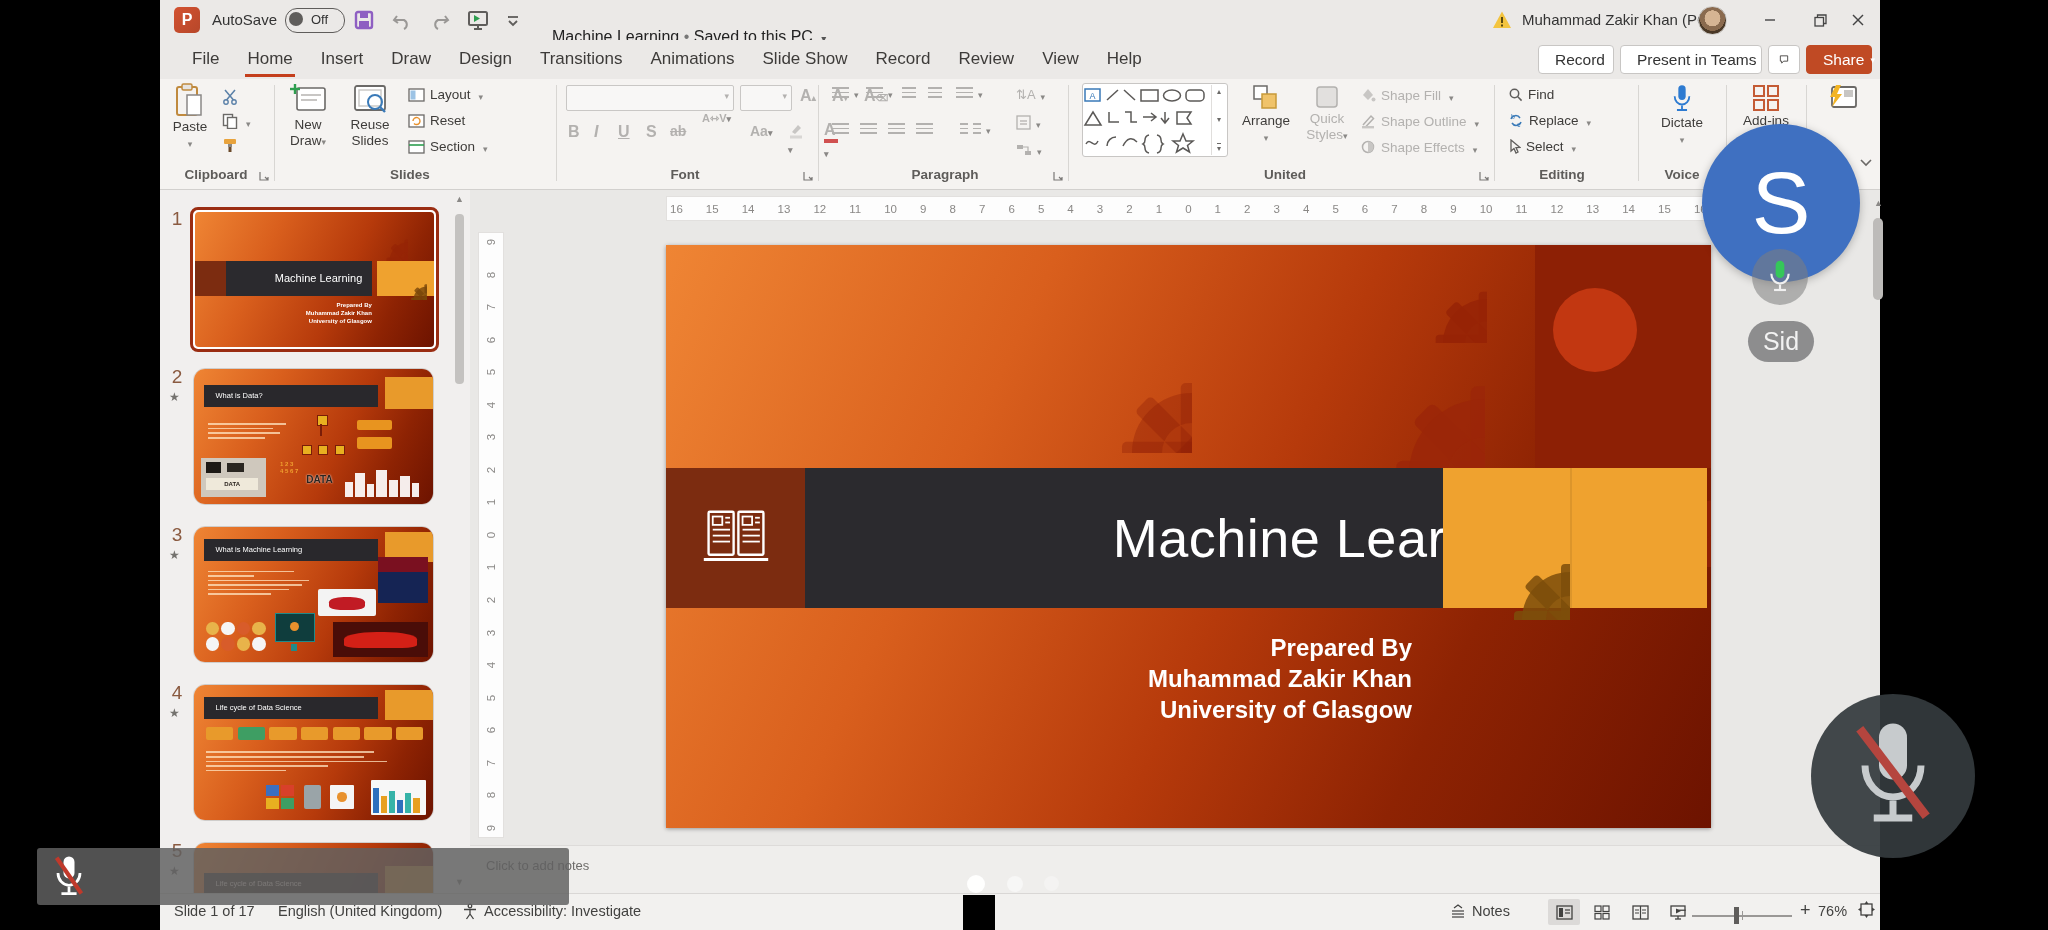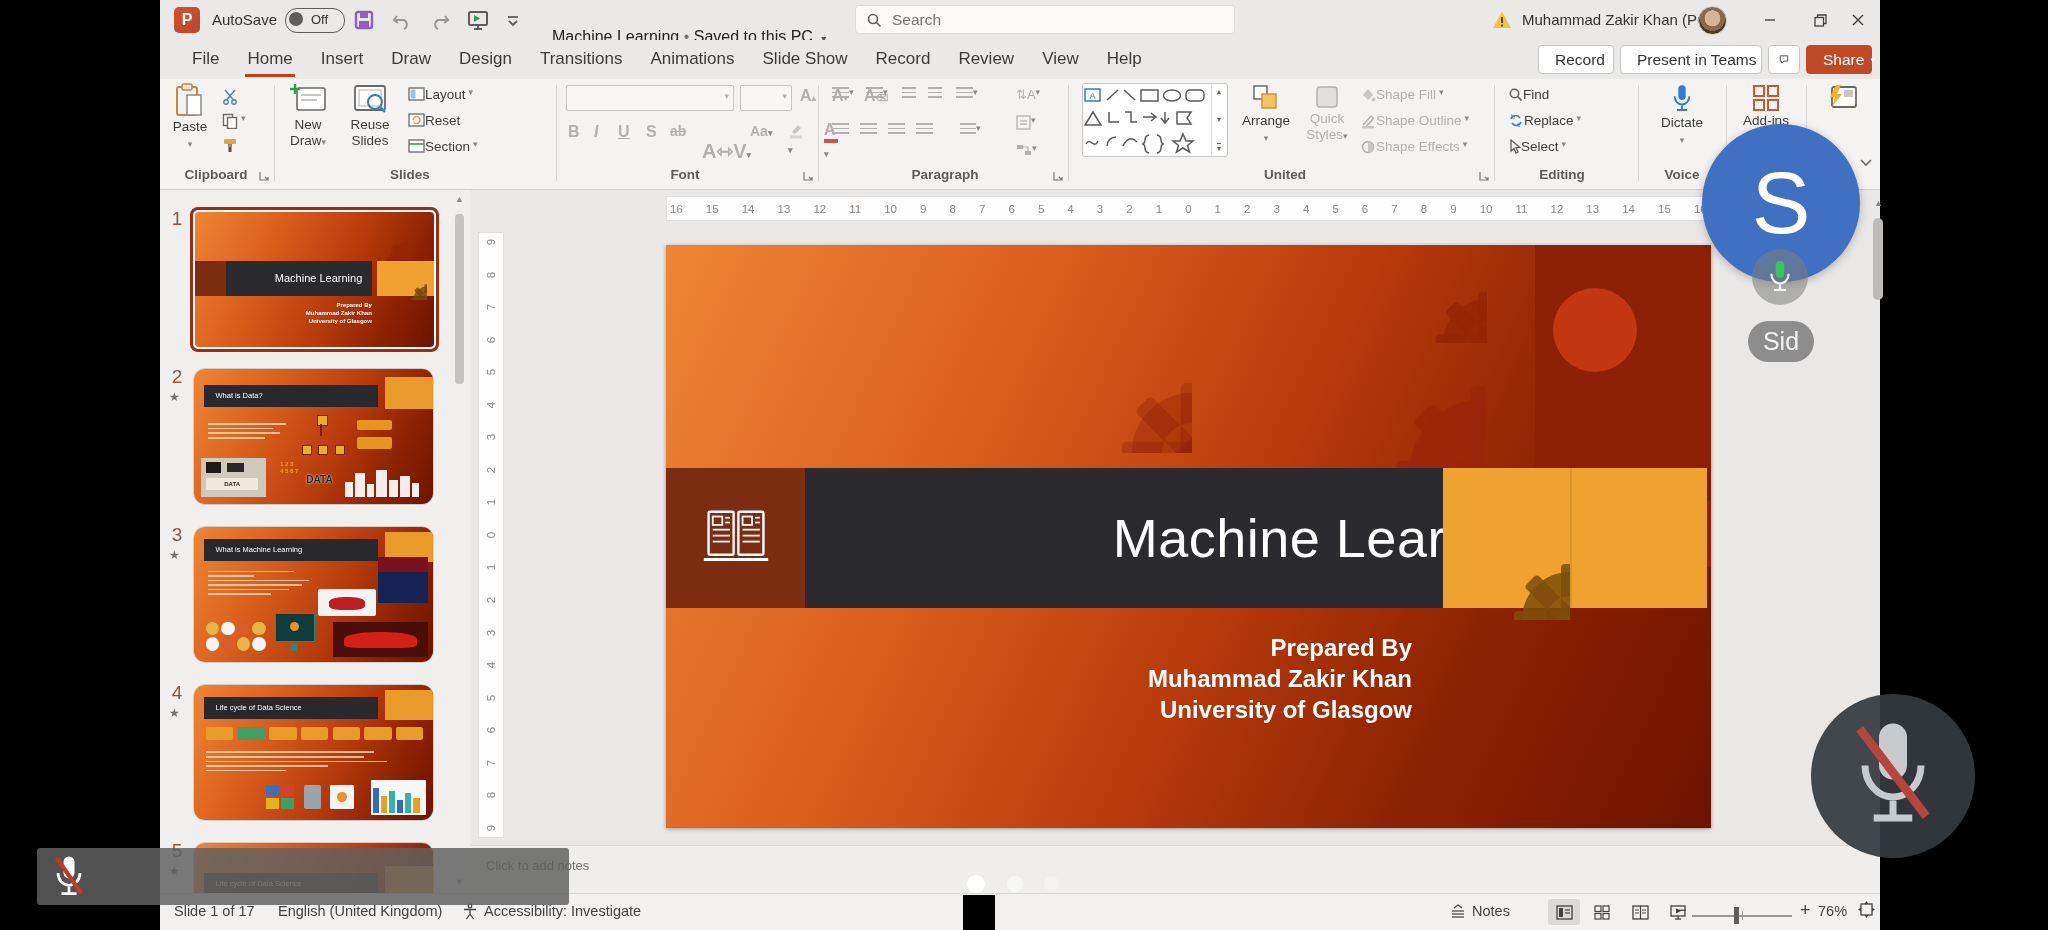--- a/index.html
+++ b/index.html
@@ -40,21 +40,21 @@
           font-size:15.5px;color:#333;display:flex;align-items:center;padding:0 10px;box-sizing:border-box;gap:6px;white-space:nowrap;}
   .share-btn{background:#c04a24;border-color:#c04a24;color:#fff;}
   .share-btn .chev{font-size:9px;}
 
   
   .ribbon{position:absolute;left:0;top:79px;width:1720px;height:111px;background:#f5f3f1;border-bottom:1px solid #d2d0ce;box-sizing:border-box;}
   .rdiv{position:absolute;top:6px;height:96px;width:1px;background:#d8d6d3;}
   .rlabel{position:absolute;top:88px;font-size:13.5px;color:#5e5c5a;text-align:center;white-space:nowrap;font-weight:bold;}
   .launcher{position:absolute;top:91px;width:12px;height:12px;color:#7a7876;}
   .rbig{position:absolute;text-align:center;font-size:13.5px;color:#3e3c3a;line-height:16px;}
-  .rsmall{position:absolute;display:flex;align-items:flex-start;font-size:13.5px;color:#3e3c3a;white-space:nowrap;}
+  .rsmall{position:absolute;display:flex;align-items:flex-end;gap:5px;font-size:13.5px;color:#3e3c3a;white-space:nowrap;}
   .disabled, .disabled *{color:#b3b1af !important;}
   .dd::after{content:"▾";font-size:9px;color:#8a8886;margin-left:3px;}
   .ddo::after{content:"▾";font-size:9px;color:#8a8886;}
   .fbox{position:absolute;height:26px;background:#f8f7f6;border:1px solid #c9c7c5;border-radius:2px;box-sizing:border-box;}
   .fbox::after{content:"▾";position:absolute;right:4px;top:5px;font-size:9px;color:#b3b1af;}
   .fontctl{position:absolute;font-size:16px;color:#b3b1af;font-weight:bold;}
   .li{display:inline-block;width:17px;height:13px;
       background:repeating-linear-gradient(to bottom,currentColor 0 1.6px,transparent 1.6px 4.6px);}
   .shape-gallery{position:absolute;left:922px;top:4px;width:146px;height:74px;background:#fff;
                  border:1px solid #c8c6c4;border-radius:3px;box-sizing:border-box;}
@@ -187,27 +187,20 @@
       <svg class="qat-ic" style="left:344px;width:18px" viewBox="0 0 18 24">
         <line x1="4" y1="9" x2="14" y2="9" stroke="#5f5d5b" stroke-width="1.8"></line>
         <path d="M5 13 L9 17 L13 13" fill="none" stroke="#5f5d5b" stroke-width="1.8"></path>
       </svg>
       <div class="title-text">
         <span>Machine Learning</span>
         <span style="color:#777">•</span>
         <span>Saved to this PC</span>
         <span class="chev">▾</span>
       </div>
-      <div class="searchbox">
-        <svg width="16" height="16" viewBox="0 0 16 16">
-          <circle cx="7" cy="7" r="4.5" fill="none" stroke="#605e5c" stroke-width="1.6"></circle>
-          <line x1="10.5" y1="10.5" x2="14.5" y2="14.5" stroke="#605e5c" stroke-width="1.6"></line>
-        </svg>
-        <input placeholder="Search" style="">
-      </div>
       <svg class="qat-ic" style="left:1332px;top:10px;width:20px;height:20px" viewBox="0 0 20 20">
         <polygon points="10,1.5 19,18 1,18" fill="#f3c43f"></polygon>
         <rect x="9" y="7" width="2" height="6" fill="#5a4a10"></rect>
         <rect x="9" y="14.5" width="2" height="2" fill="#5a4a10"></rect>
       </svg>
       <span class="user-name">Muhammad Zakir Khan (PGR)</span>
       <div class="avatar-sm"></div>
       <div class="winbtn" style="left:1588px">
         <svg width="12" height="12" viewBox="0 0 12 12">
             <line x1="1" y1="6" x2="11" y2="6" stroke="#444" stroke-width="1.4"></line>
@@ -357,21 +350,21 @@
       <div class="fbox" style="left:406px;top:6px;width:168px"></div>
       <div class="fbox" style="left:580px;top:6px;width:52px"></div>
       <div class="fontctl" style="left:640px;top:8px">A<span style="font-size:9px">▴</span></div>
       <div class="fontctl" style="left:672px;top:8px">A<span style="font-size:9px">▾</span></div>
       <div class="fontctl" style="left:704px;top:8px">A<span style="font-size:9px">⌫</span></div>
       <div class="fontctl" style="left:408px;top:44px">B</div>
       <div class="fontctl" style="left:434px;top:44px;font-style:italic">I</div>
       <div class="fontctl" style="left:458px;top:44px;text-decoration:underline">U</div>
       <div class="fontctl" style="left:486px;top:44px">S</div>
       <div class="fontctl" style="left:510px;top:44px;text-decoration:line-through;font-size:14px">ab</div>
-      <div class="fontctl ddo" style="left:542px;top:60px;font-size:20px">A⇿V</div>
+      <div class="fontctl ddo" style="left:542px;top:33px;font-size:11px">A⇿V</div>
       <div class="fontctl ddo" style="left:590px;top:44px;font-size:14px">Aa</div>
       <div class="fontctl ddo" style="left:628px;top:44px">
         <svg width="16" height="16" viewBox="0 0 16 16">
           <path d="M4 9 L10 2 L13 5 L7 11 Z" fill="#c8c6c4"></path>
           <rect x="2" y="12.5" width="12" height="3" fill="#d8d6d4"></rect>
         </svg>
       </div>
       <div class="fontctl ddo" style="left:664px;top:42px">
         A<div style="width:14px;height:4px;background:#d05050;margin-top:0"></div>
       </div>

